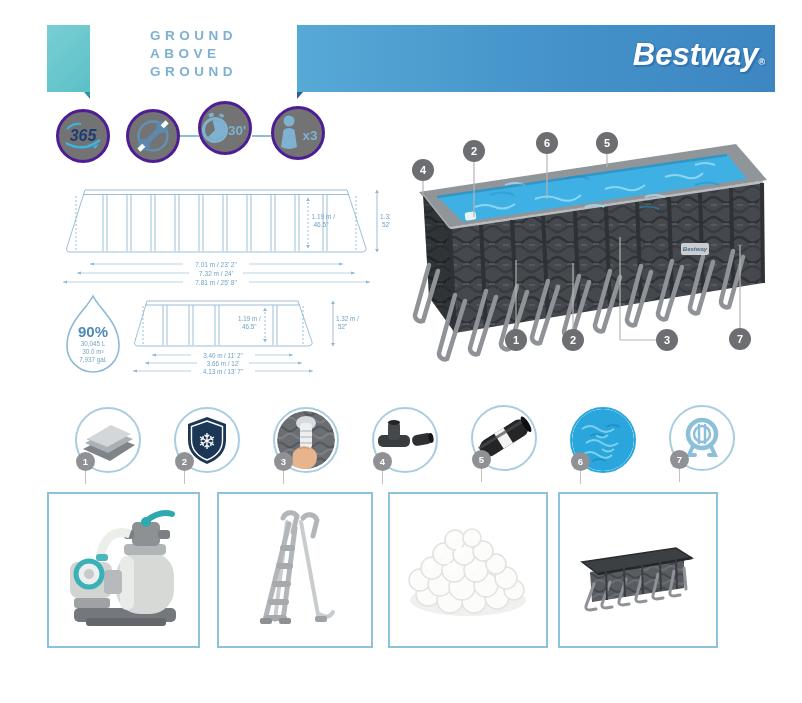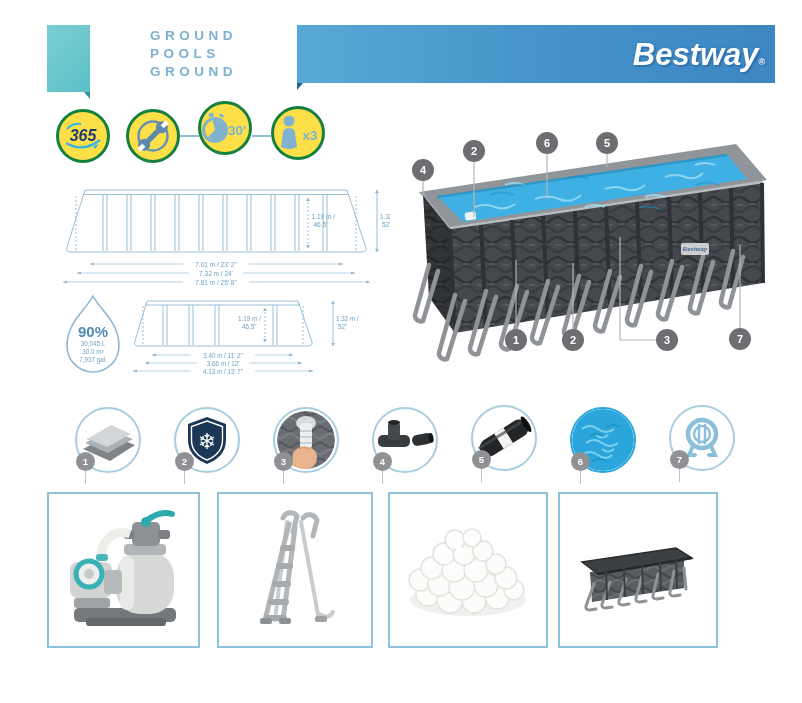--- a/index.html
+++ b/index.html
@@ -10,32 +10,32 @@
   svg{font-family:"Liberation Sans", sans-serif;}
   .abs{position:absolute;}
 
   
   .teal-ribbon{left:47px;top:25px;width:43px;height:67px;
     background:linear-gradient(135deg,#79ced4 0%,#5cc0c7 100%);}
   .teal-ribbon:after{content:"";position:absolute;right:0;bottom:-7px;
     border-top:7px solid #35939c;border-left:6px solid transparent;}
   .header-title{left:150px;top:27px;color:#7cb1d1;font-weight:bold;
     font-size:13.5px;letter-spacing:4.5px;line-height:18px;}
-  .blue-band{left:297px;top:25px;width:478px;height:58px;
+  .blue-band{left:297px;top:25px;width:478px;height:67px;
     background:linear-gradient(90deg,#57a9d6 0%,#4492c9 55%,#3d86c2 100%);}
   .blue-band:before{content:"";position:absolute;left:0;bottom:-7px;
     border-top:7px solid #24619d;border-right:6px solid transparent;}
   .bestway-logo{position:absolute;left:322px;top:12px;width:160px;text-align:center;
     color:#ffffff;font-weight:bold;font-style:italic;font-size:31px;
     text-shadow:0 0 2px #2a6aa8,2px 2px 0 rgba(30,80,140,.35);}
   .bestway-logo .reg{font-size:9px;font-style:normal;vertical-align:baseline;}
 
   
-  .feat{width:54px;height:54px;border:3px solid #15803d;border-radius:50%;
-    background:#fde047;box-sizing:border-box;}
+  .feat{width:54px;height:54px;border:3px solid #4c1d95;border-radius:50%;
+    background:#737373;box-sizing:border-box;}
   .feat-link{height:2px;background:#8fbdd6;top:135px;}
 
   
 
   
   .part{width:66px;height:66px;border:2px solid #a9cde0;border-radius:50%;
     background:#fff;box-sizing:border-box;overflow:hidden;}
   .part-badge{width:19px;height:19px;border-radius:50%;background:#8f9194;
     color:#fff;font-size:9.5px;font-weight:bold;display:flex;
     align-items:center;justify-content:center;z-index:3;}
@@ -45,21 +45,21 @@
   .pbox{border:2px solid #8ec1da;background:#fff;box-sizing:border-box;
     display:flex;align-items:center;justify-content:center;}
 </style>
 </head>
 <body>
 
 <div class="abs teal-ribbon"></div>
 
 <div class="abs header-title">
   <div>GROUND</div>
-  <div>POOLS</div>
+  <div>ABOVE</div>
   <div>GROUND</div>
 </div>
 
 <div class="abs blue-band">
   <div class="bestway-logo"><span>Bestway</span><span class="reg">®</span></div>
 </div>
 
 <div class="abs feat" style="left:56px;top:109px;">
   <svg width="48" height="48" viewBox="0 0 48 48">
     <path d="M8 17 Q14 11 22 12" stroke="#3ab5e3" stroke-width="2" fill="none"></path>

